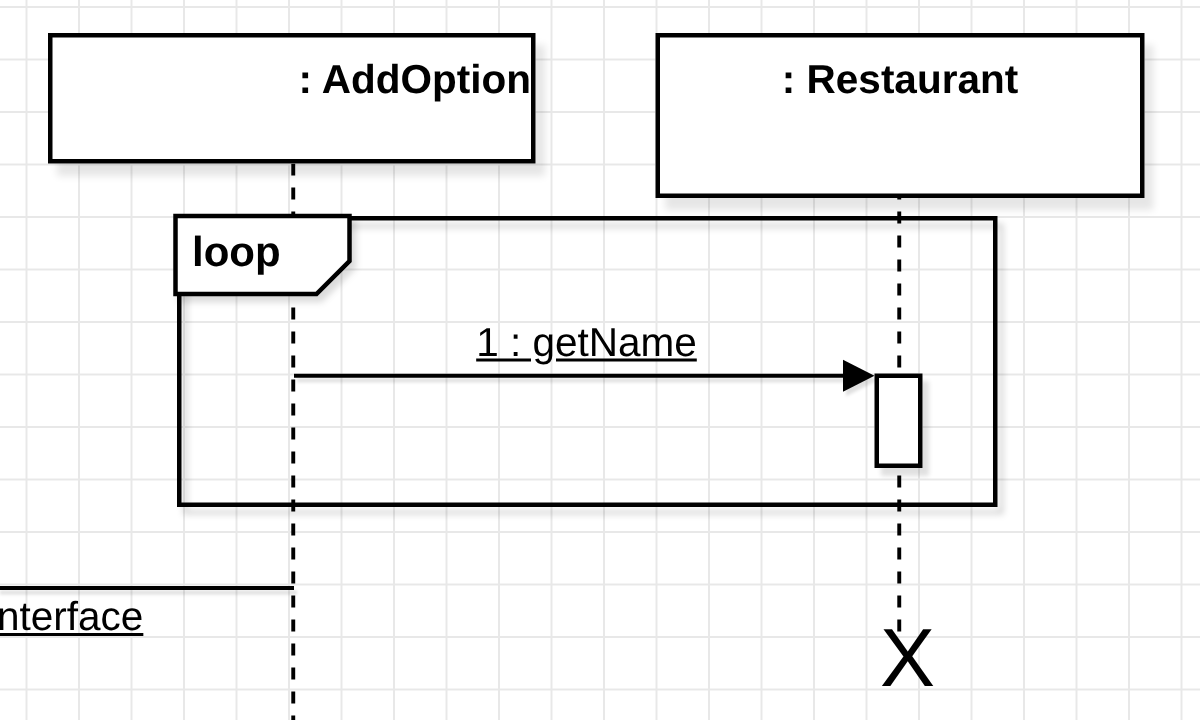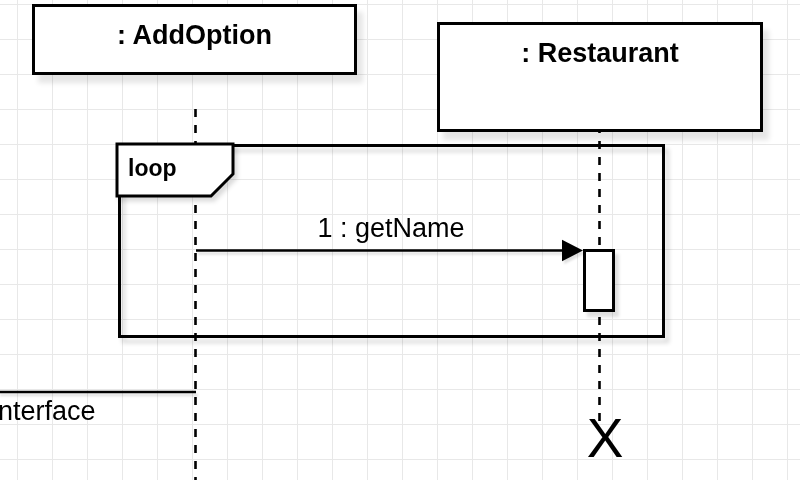--- a/index.html
+++ b/index.html
@@ -40,21 +40,21 @@
     justify-content: center;
     align-items: flex-start;
     padding-top: 13px;
   }
   .object-box .obj-label {
     font-size: 27px;
     font-weight: bold;
     color: #000000;
     white-space: nowrap;
   }
-  #box-addoption  { left: 32px;  top: 4px; width: 325px; height: 71px; }
+  #box-addoption  { left: 32px;  top: 22px; width: 325px; height: 87px; justify-content: flex-end; }
   #box-restaurant { left: 437px; top: 22px; width: 326px; height: 110px; }
 
   .loop-frame {
     position: absolute;
     left: 118px;
     top: 144px;
     width: 547px;
     height: 194px;
     box-sizing: border-box;
     border: 3px solid #000000;
@@ -64,21 +64,21 @@
   .operator-tab-svg {
     position: absolute;
     left: 115px;
     top: 142px;
     filter: drop-shadow(3px 4px 2px rgba(0,0,0,0.14));
   }
   .operator-label {
     position: absolute;
     left: 128px;
     top: 154px;
-    font-size: 23px;
+    font-size: 28px;
     font-weight: bold;
     color: #000000;
     line-height: 28px;
     white-space: nowrap;
   }
 
   .activation-bar {
     position: absolute;
     left: 583px;
     top: 249px;
@@ -89,20 +89,21 @@
     border: 3px solid #000000;
     box-shadow: 4px 5px 3px rgba(0,0,0,0.12);
   }
 
   .msg-label {
     position: absolute;
     font-size: 27px;
     color: #000000;
     line-height: 28px;
     white-space: nowrap;
+    text-decoration: underline;
   }
   #label-getname {
     left: 291px;
     top: 214px;
     width: 200px;
     text-align: center;
   }
   #label-offscreen {
     left: -2px;
     top: 397px;

